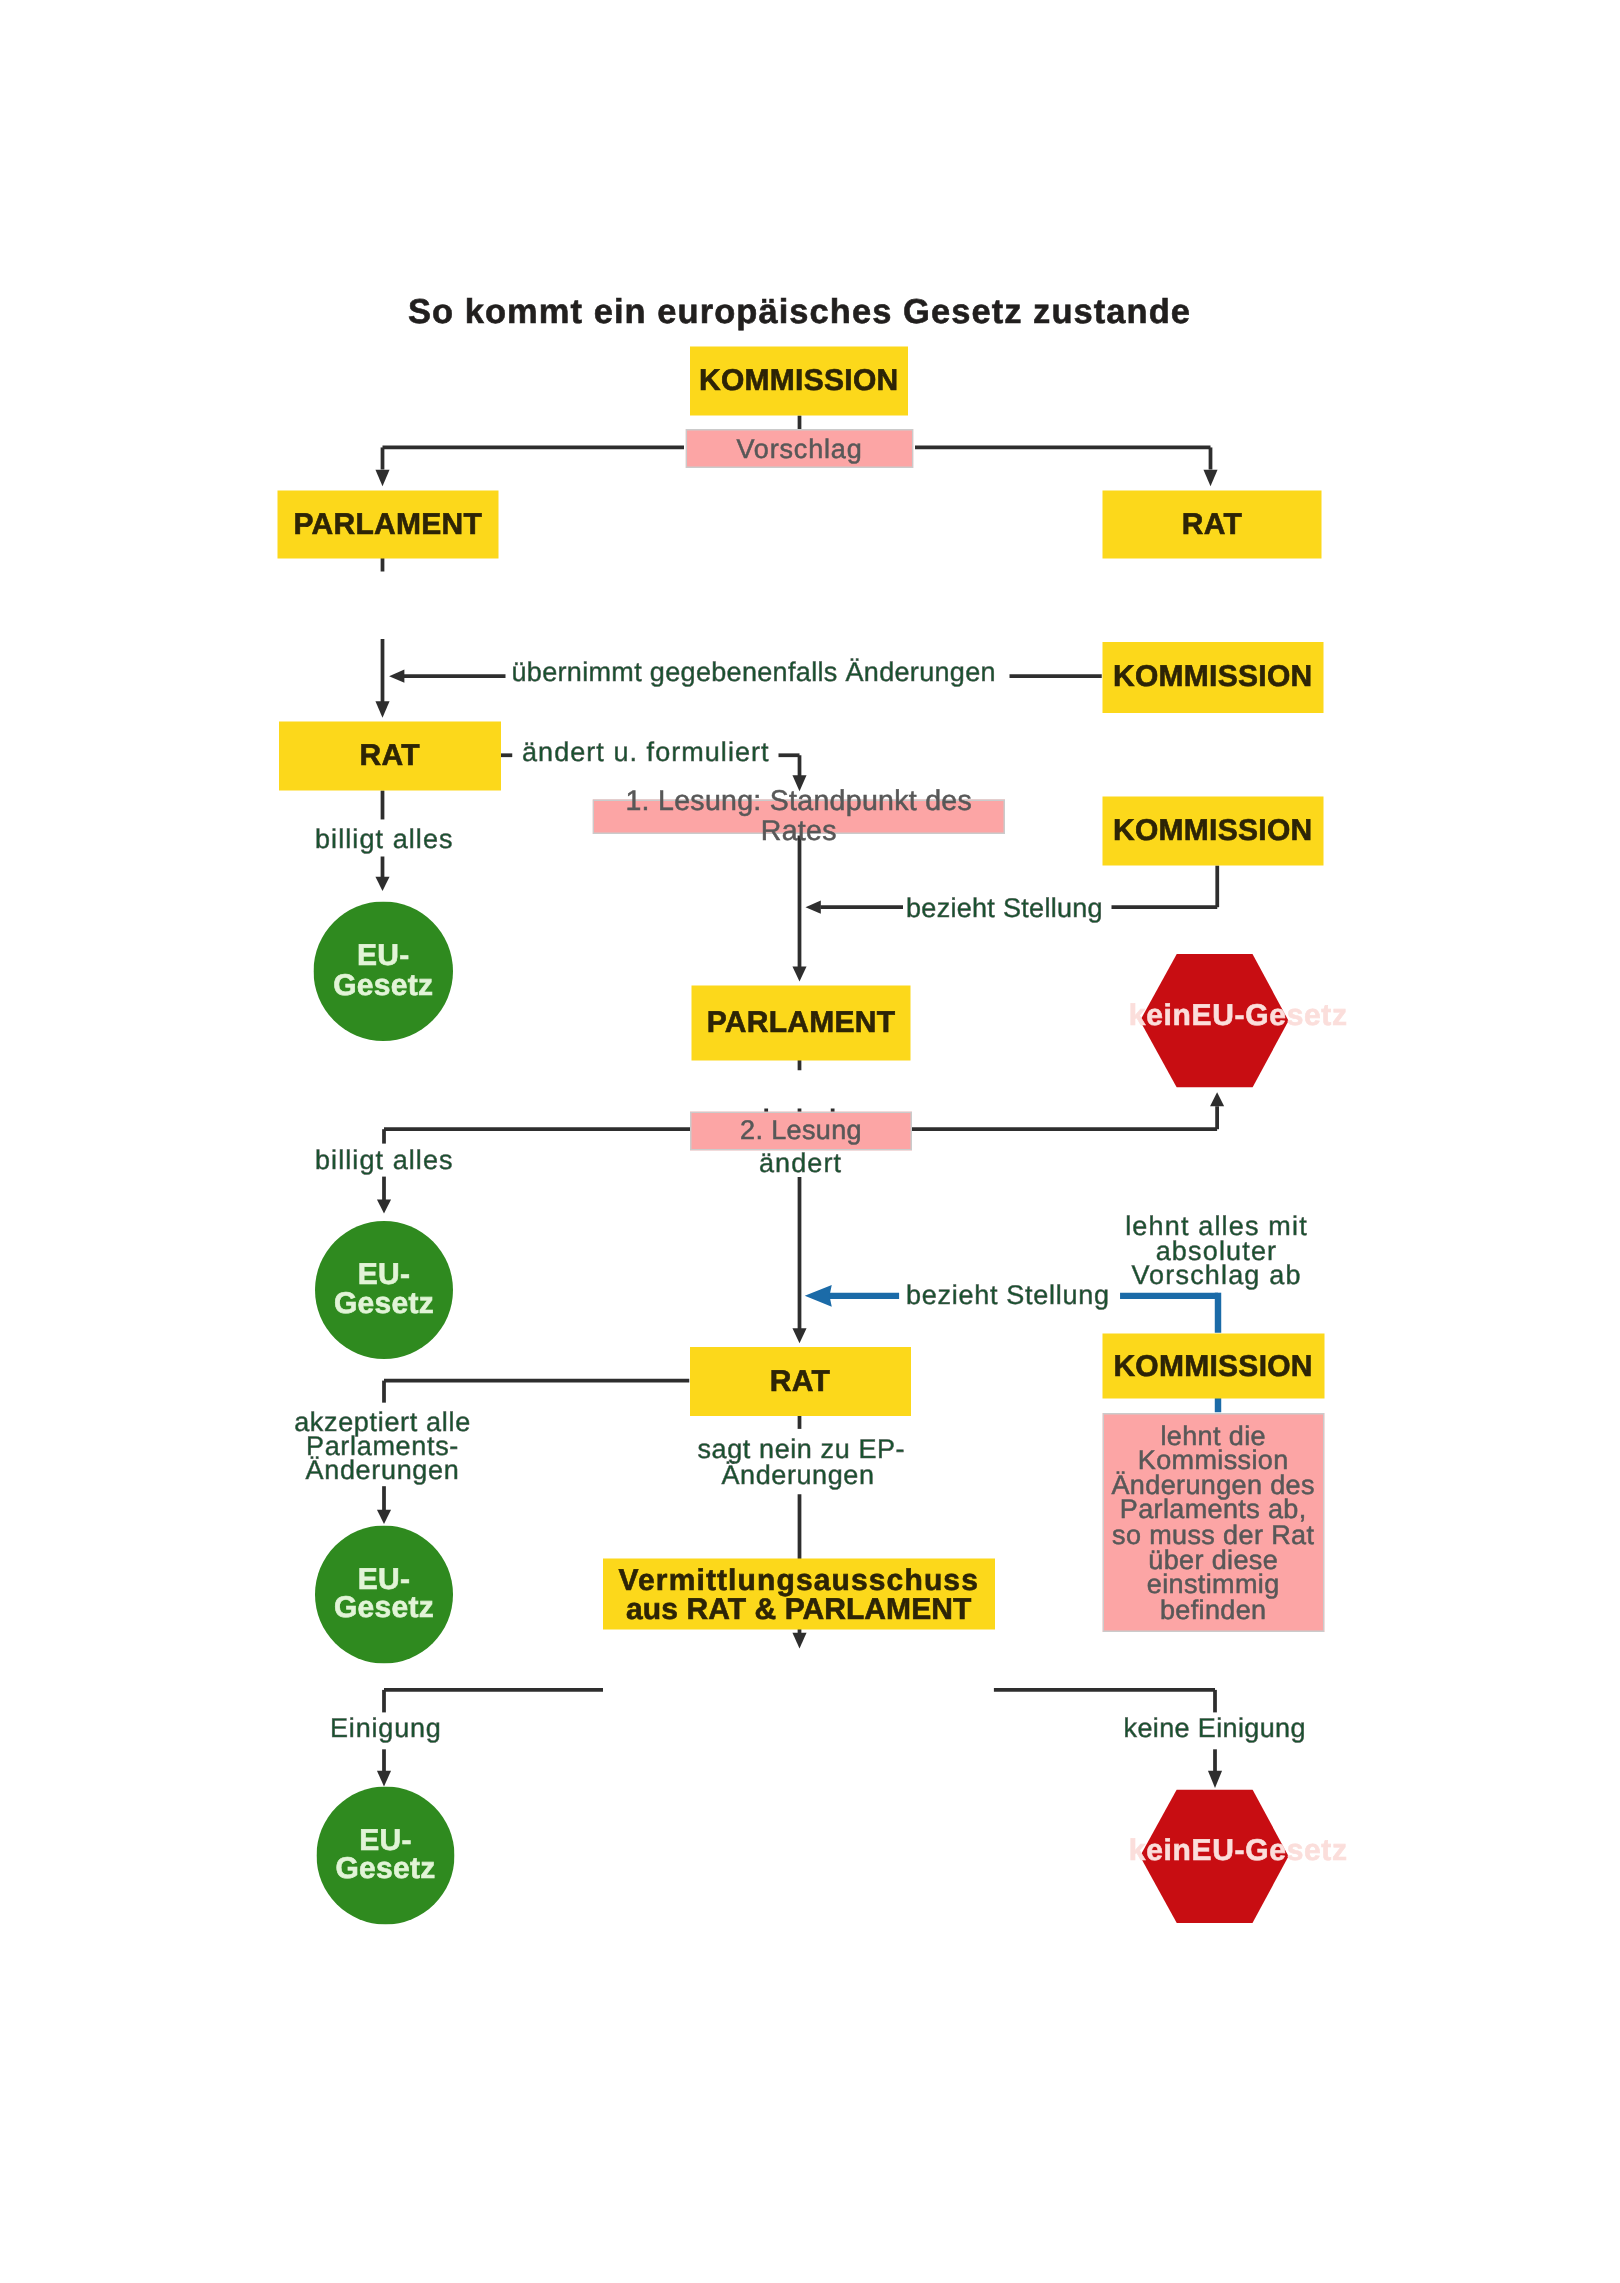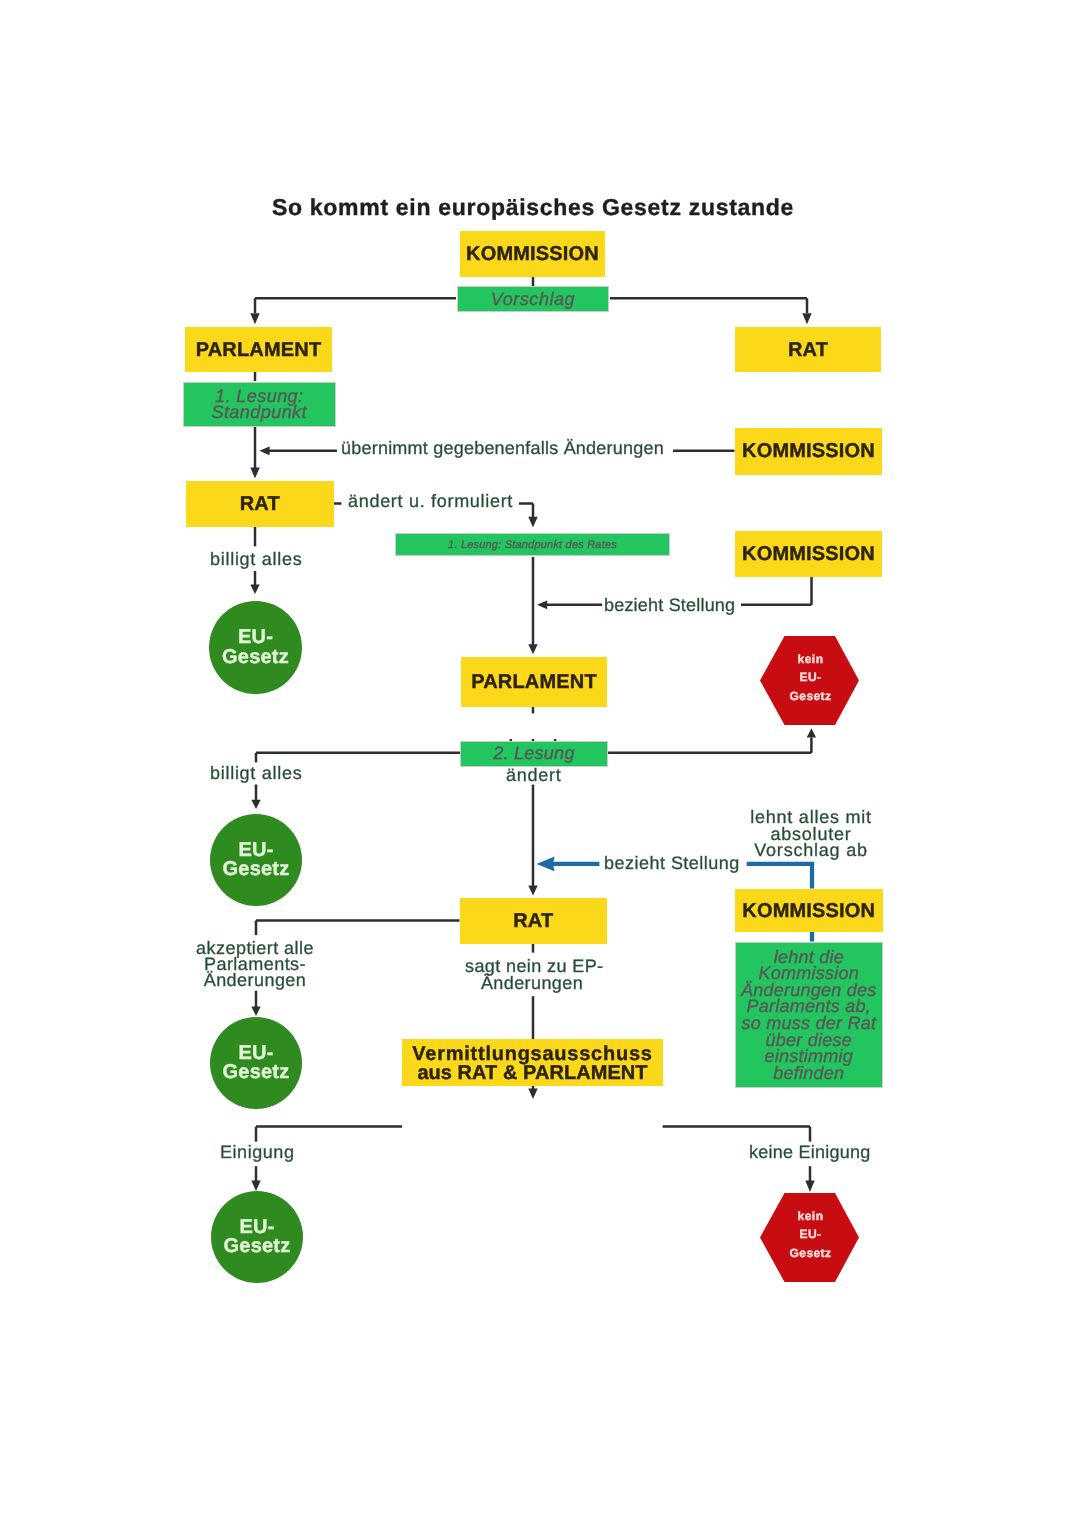--- a/index.html
+++ b/index.html
@@ -12,37 +12,37 @@
   #stage{position:relative;width:1080px;height:1252px;background:#ffffff;padding-left:16px;}
 
   .ttl{position:absolute;left:259px;width:548px;top:194px;text-align:center;
        font-size:23px;font-weight:bold;color:#211f1e;letter-spacing:0.7px;
        line-height:26px;-webkit-text-stroke:0.4px #211f1e;}
 
   .ybox{position:absolute;background:#fcd81b;display:flex;align-items:center;
         justify-content:center;flex-direction:column;color:#2d2406;font-weight:bold;
         font-size:20px;line-height:22px;text-align:center;letter-spacing:0.18px;
         -webkit-text-stroke:0.4px #2d2406;}
-  .wbox{position:absolute;background:#22c55e;border:1px solid #cbcbcb;
+  .wbox{position:absolute;background:#fca5a5;border:1px solid #cbcbcb;
         display:flex;align-items:center;justify-content:center;flex-direction:column;
         color:#585858;text-align:center;line-height:20px;font-size:18px;
-        letter-spacing:0.25px;box-sizing:border-box;font-style:italic;
+        letter-spacing:0.25px;box-sizing:border-box;
         -webkit-text-stroke:0.35px #585858;}
   .lbl{position:absolute;color:#14532d;text-align:center;line-height:16.3px;
        font-size:18px;letter-spacing:0.5px;white-space:nowrap;
        -webkit-text-stroke:0.35px #585858;}
   .circ{position:absolute;border-radius:50%;background:#2f8a1f;color:#e2f4d7;
         display:flex;align-items:center;justify-content:center;flex-direction:column;
         font-weight:bold;text-align:center;line-height:19.4px;font-size:20px;
         letter-spacing:0.2px;-webkit-text-stroke:0.4px #e2f4d7;}
   .hex{position:absolute;}
-  .hextxt{position:absolute;left:1px;top:-3px;width:100%;height:100%;
-          display:flex;align-items:center;justify-content:center;flex-direction:column;
+  .hextxt{position:absolute;left:16px;top:-3px;width:100%;height:100%;
+          display:flex;align-items:center;justify-content:center;flex-direction:row;
           color:#fbdedb;font-weight:bold;text-align:center;line-height:18.6px;
-          font-size:12px;letter-spacing:0.45px;-webkit-text-stroke:0.4px #fbdedb;}
+          font-size:20px;letter-spacing:0.45px;-webkit-text-stroke:0.4px #fbdedb;}
   svg.lines{position:absolute;left:0;top:0;width:1080px;height:1522px;}
 </style>
 </head>
 <body>
 
 <div id="stage">
 
   <div class="ttl">So kommt ein europäisches Gesetz zustande</div>
 
   <svg class="lines" viewBox="0 0 1080 1522">
@@ -151,26 +151,22 @@
 
   <div class="ybox" style="left:402px;top:1039px;width:261px;height:46.5px;line-height:19.5px;">
     <span style="letter-spacing:0.75px;position:relative;top:2px;">Vermittlungsausschuss</span>
     <span style="letter-spacing:0.05px;position:relative;top:2px;">aus RAT &amp; PARLAMENT</span>
   </div>
 
   <div class="wbox" style="left:457px;top:285.8px;width:152px;height:26.4px;letter-spacing:0.55px;">
     <span>Vorschlag</span>
   </div>
 
-  <div class="wbox" style="left:182.5px;top:381.5px;width:152.5px;height:44.5px;line-height:16.2px;letter-spacing:0.45px;">
-    <span>1. Lesung:</span>
-    <span>Standpunkt</span>
-  </div>
-
-  <div class="wbox" style="left:395px;top:533.3px;width:275px;height:23.4px;font-size:11px;letter-spacing:0.2px;">
+
+  <div class="wbox" style="left:395px;top:533.3px;width:275px;height:23.4px;font-size:19px;letter-spacing:0.2px;">
     <span>1. Lesung: Standpunkt des Rates</span>
   </div>
 
   <div class="wbox" style="left:459.5px;top:713.4px;width:148px;height:25.6px;margin-top:28px;">
     <span style="position:relative;top:-1.3px;">2. Lesung</span>
   </div>
 
   <div class="wbox" style="left:734.8px;top:941.9px;width:147.6px;height:145.9px;font-size:18px;
               line-height:16.6px;letter-spacing:0.25px;">
     <span>lehnt die</span>

